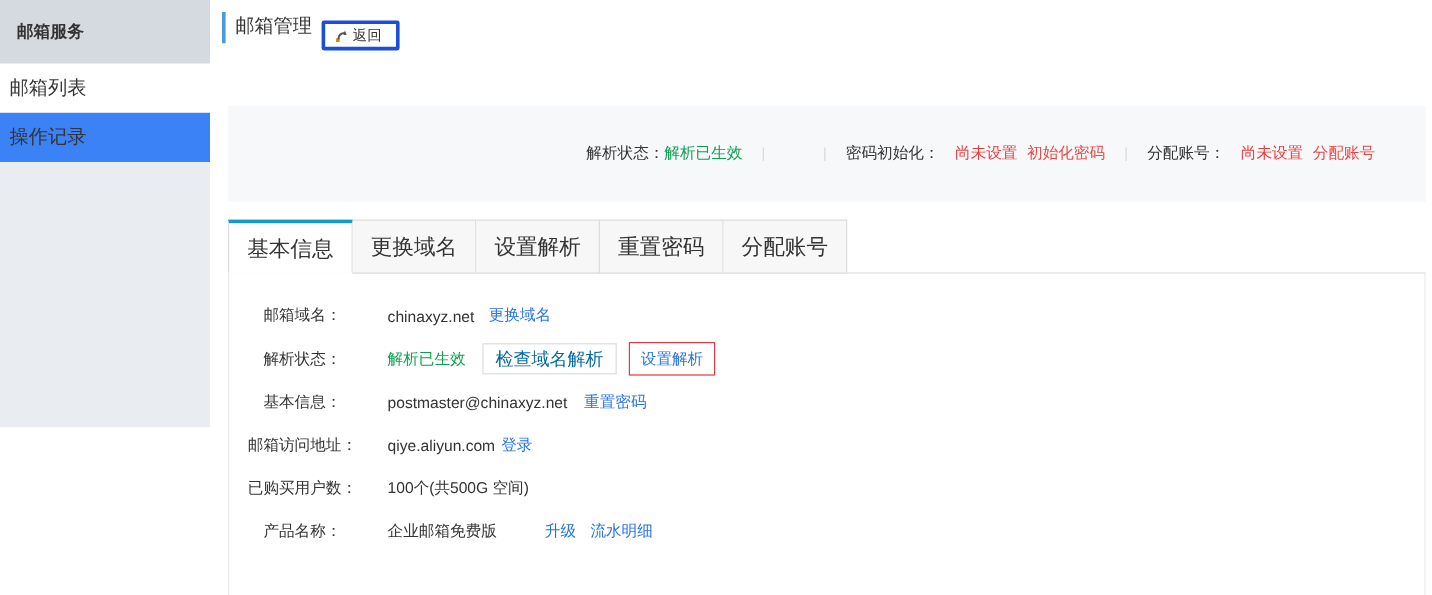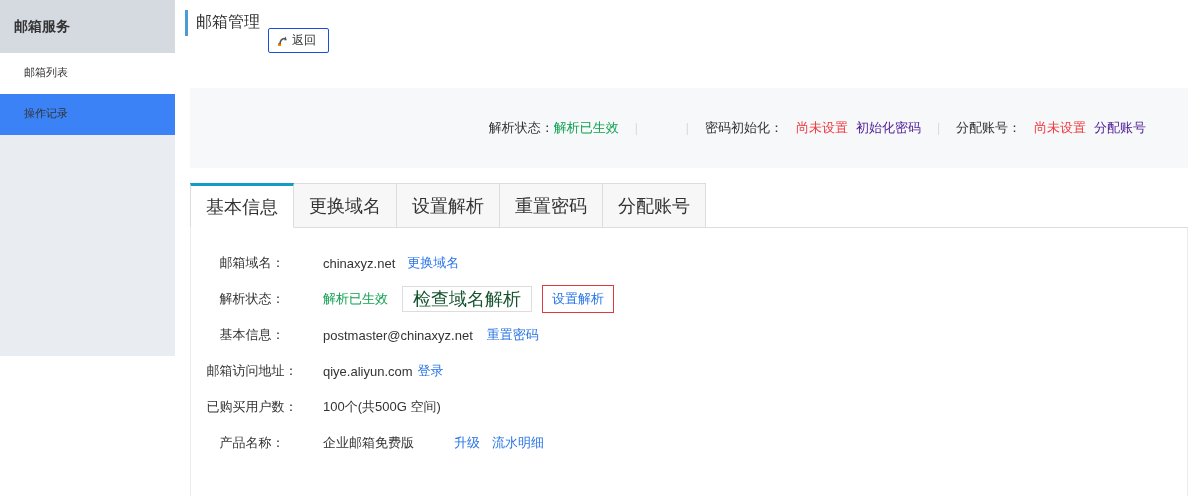--- a/index.html
+++ b/index.html
@@ -2,37 +2,37 @@
 <html><head>
 <meta charset="utf-8">
 <style>
   * { margin:0; padding:0; box-sizing:border-box; }
   body { font-family:"Liberation Sans","DejaVu Sans",sans-serif; background:#fff; }
   .app { position:relative; width:1193px; height:496px; overflow:hidden; background:#fff; color:#333; }
 
   
   .sidebar { position:absolute; left:0; top:0; width:175px; height:356px; background:#e9edf2; }
   .sidebar-header { height:53px; line-height:53px; padding-left:14px; background:#d5d9e0; font-size:14px; font-weight:bold; color:#333; }
-  .side-item { height:41px; line-height:41px; padding-left:24px; font-size:11px; color:#333; cursor:pointer;font-family:Liberation Mono, monospace; }
+  .side-item { height:41px; line-height:41px; padding-left:8px; font-size:16px; color:#333; cursor:pointer; }
   .side-item.selected { background:#ffffff; }
   .side-item.plain { background:#3b82f6; }
 
   
   .main { position:absolute; left:175px; top:0; width:1018px; height:496px; }
   .page-header { position:relative; height:88px; background:#fff; }
   .title-accent { position:absolute; left:10px; top:10px; width:3px; height:26px; background:#4d9bd6; }
   .page-title { position:absolute; left:21px; top:12px; font-size:16px; font-weight:500; color:#333; }
-  .back-button { position:absolute; left:93px; top:28px; height:25px; padding:0 12px 0 8px; background:#fff; border:1px solid #1d4ed8; border-radius:2px; font-size:12px; color:#333; display:flex; align-items:center; cursor:pointer; }
+  .back-button { position:absolute; left:93px; top:17px; height:25px; padding:0 12px 0 8px; background:#fff; border:3px solid #1d4ed8; border-radius:2px; font-size:12px; color:#333; display:flex; align-items:center; cursor:pointer; }
   .back-button svg { margin-right:3px; }
 
   .status-band { margin-left:15px; width:998px; height:80px; background:#f7f8fa; display:flex; align-items:center; justify-content:flex-end; padding-right:42px; font-size:13px; color:#333; }
   .status-group { display:flex; align-items:center; white-space:nowrap; }
   .status-value.green { color:#0da14e; }
   .status-value.red { color:#ef3a3e;padding-left:13px; }
-  .status-action { color:#4c1d95; text-decoration:none; margin-left:8px; cursor:pointer; }
+  .status-action { color:#ef4444; text-decoration:none; margin-left:8px; cursor:pointer; }
   .sep { color:#d9d9d9; margin:0 16px; font-size:12px; }
   .sep.wide { margin-left:32px; }
 
   
   .tabs { margin:15px 0 0 15px; width:998px; height:45px; display:flex; position:relative; }
   .tabs::after { content:""; position:absolute; left:0; right:0; bottom:0; height:1px; background:#ddd; }
   .tab { height:45px; border:1px solid #ddd; border-left:none; background:#f7f7f7; display:flex; align-items:center; padding:0 15px; font-size:18px; color:#333; cursor:pointer; position:relative; z-index:1; }
   .tab:first-child { border-left:1px solid #ddd; }
   .tab.active { background:#fff; border-top:3px solid #129bc7; border-bottom:1px solid #fff; }
 
@@ -40,21 +40,21 @@
   .panel { margin-left:15px; width:998px; height:268px; border-left:1px solid #ececec; border-right:1px solid #ececec; padding-top:17px; background:#fff; }
   .row { height:36px; display:flex; align-items:center; font-size:13px; }
   .row-label { width:122px; text-align:center; color:#333; flex:0 0 122px; }
   .row-value { margin-left:10px; display:flex; align-items:center; color:#333; }
   .green-text { color:#0da14e; }
   .link { color:#2673e6; text-decoration:none; cursor:pointer; }
   .ml12 { margin-left:12px; }
   .ml14 { margin-left:14px; }
   .ml5  { margin-left:5px; }
   .ml40 { margin-left:40px; }
-  .btn-plain { margin-left:14px; height:26px; padding:0 10px; border:1px solid #ddd; background:#fff; font-size:18px; color:#14532d; display:flex; align-items:center; cursor:pointer; }
+  .btn-plain { margin-left:14px; height:26px; padding:0 10px; border:1px solid #ddd; background:#fff; font-size:15px; color:#0369a1; display:flex; align-items:center; cursor:pointer; }
   .highlight-box { margin-left:10px; border:1px solid #e0383e; padding:4px 9px; display:flex; align-items:center; }
 </style>
 </head>
 <body>
 
 <div class="app">
 
   <div class="sidebar">
     <div class="sidebar-header">邮箱服务</div>
     <div class="side-item selected">

